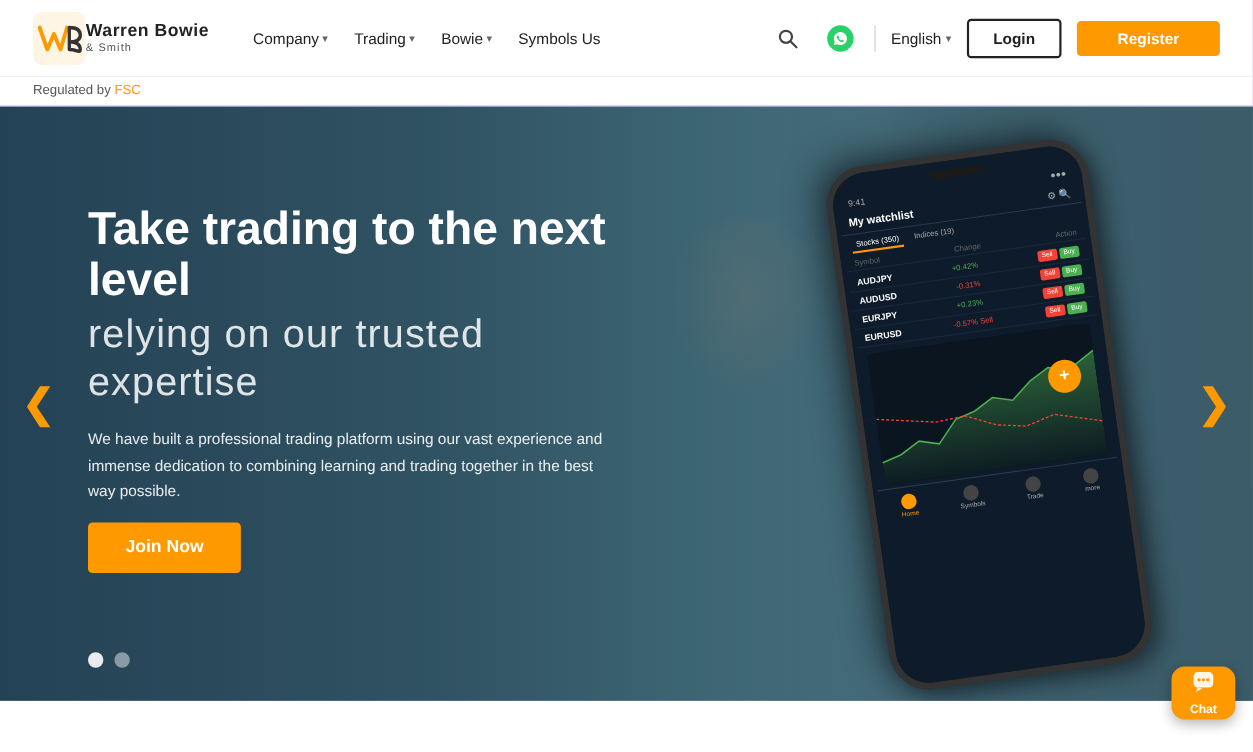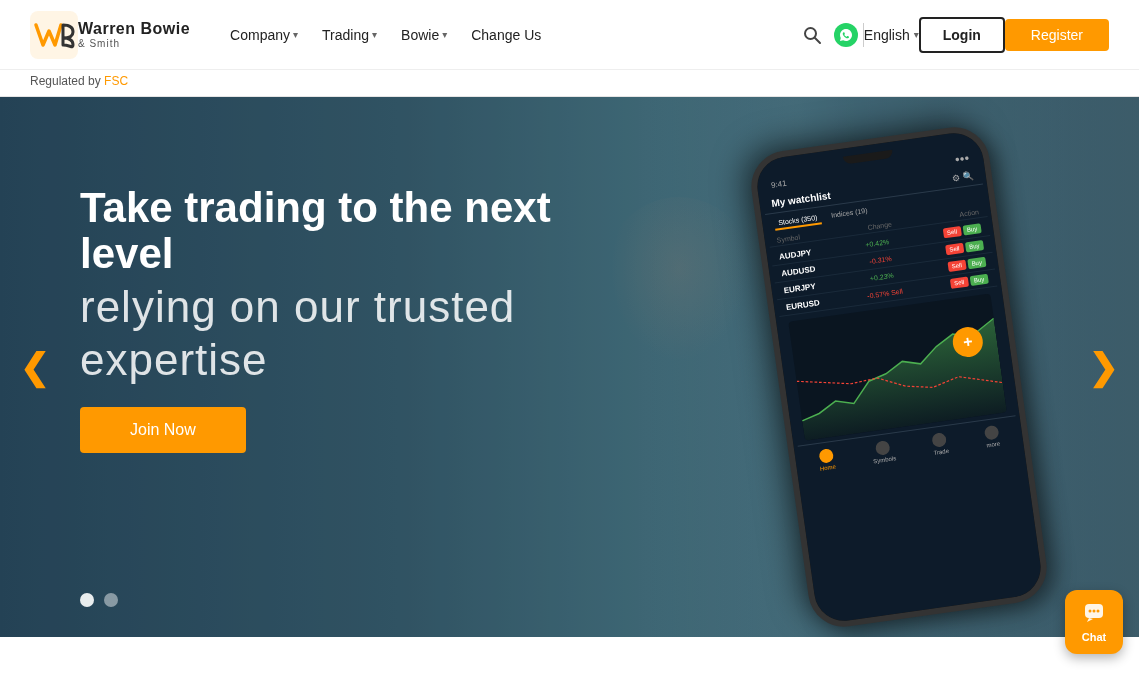--- a/index.html
+++ b/index.html
@@ -53,20 +53,21 @@
       cursor: pointer;
       white-space: nowrap;
     }
     .nav-item .chevron {
       font-size: 10px;
       color: #666;
     }
     .header-right {
       display: flex;
       align-items: center;
+      gap: 14px;
     }
     .search-icon-wrap {
       cursor: pointer;
       display: flex;
       align-items: center;
       justify-content: center;
       width: 34px;
       height: 34px;
     }
     .whatsapp-icon-wrap {
@@ -95,26 +96,26 @@
       padding: 8px 22px;
       border: 2px solid #222;
       background: #fff;
       color: #222;
       font-size: 14px;
       font-weight: 600;
       cursor: pointer;
       border-radius: 4px;
     }
     .btn-register {
-      padding: 8px 26px;
+      padding: 8px 37px;
       border: none;
       background: #f90;
       color: #fff;
       font-size: 14px;
-      font-weight: 400;
+      font-weight: 700;
       cursor: pointer;
       border-radius: 4px;
     }
     .subheader {
       padding: 4px 30px 8px;
       font-size: 12px;
       color: #555;
       background: #fff;
     }
     .subheader a {
@@ -139,21 +140,21 @@
       z-index: 5;
     }
     .hero-title-bold {
       font-size: 42px;
       font-weight: 900;
       color: #fff;
       line-height: 1.1;
       margin-bottom: 4px;
     }
     .hero-title-light {
-      font-size: 44px;
+      font-size: 36px;
       font-weight: 300;
       color: rgba(255,255,255,0.85);
       line-height: 1.2;
       margin-bottom: 20px;
       letter-spacing: 1px;
     }
     .hero-desc {
       font-size: 14px;
       color: rgba(255,255,255,0.9);
       line-height: 1.7;
@@ -162,25 +163,25 @@
     }
     .hero-desc2 {
       font-size: 14px;
       color: rgba(255,255,255,0.85);
       line-height: 1.7;
       margin-bottom: 28px;
       max-width: 480px;
     }
     .btn-join {
       display: inline-block;
-      padding: 14px 50px;
+      padding: 14px 34px;
       background: #f90;
       color: #fff;
       font-size: 16px;
-      font-weight: 400;
+      font-weight: 700;
       cursor: pointer;
       border: none;
       border-radius: 4px;
     }
 
     
     .carousel-dots {
       position: absolute;
       bottom: 30px;
       left: 80px;
@@ -371,21 +372,21 @@
       font-size: 16px;
       font-weight: bold;
     }
 
     
     .chat-widget {
       position: fixed;
       bottom: 30px;
       right: 16px;
       width: 58px;
-      height: 64px;
+      height: 48px;
       background: #f90;
       border-radius: 12px;
       display: flex;
       flex-direction: column;
       align-items: center;
       justify-content: center;
       cursor: pointer;
       box-shadow: 0 4px 12px rgba(0,0,0,0.3);
       z-index: 100;
       text-align: center;
@@ -433,21 +434,21 @@
       </div>
       <div class="nav-item">
         <span>Trading</span>
         <span class="chevron">▾</span>
       </div>
       <div class="nav-item">
         <span>Bowie</span>
         <span class="chevron">▾</span>
       </div>
       <div class="nav-item">
-        <span>Change Us</span>
+        <span>Symbols Us</span>
       </div>
     </nav>
 
     <div class="header-right">
       <div class="search-icon-wrap">
         <svg width="20" height="20" viewBox="0 0 20 20" fill="none">
           <circle cx="8.5" cy="8.5" r="5.5" stroke="#444" stroke-width="2"></circle>
           <line x1="13" y1="13" x2="18" y2="18" stroke="#444" stroke-width="2" stroke-linecap="round"></line>
         </svg>
       </div>
@@ -482,20 +483,21 @@
   <div style="position:absolute;right:380px;top:100px;width:160px;height:180px;background:radial-gradient(ellipse at 50% 40%, rgba(170,150,130,0.25) 0%, transparent 60%);border-radius:50% 50% 40% 40%;"></div>
   <div style="position:absolute;right:0;top:0;width:100%;height:100%;background:rgba(20,45,60,0.25);"></div>
 
   <button class="arrow-btn arrow-left">
     <span>❮</span>
   </button>
 
   <div class="hero-content">
     <div class="hero-title-bold">Take trading to the next level</div>
     <div class="hero-title-light">relying on our trusted expertise</div>
+    <p class="hero-desc">We have built a professional trading platform using our vast experience and immense dedication to combining learning and trading together in the best way possible.</p>
     <button class="btn-join">Join Now</button>
   </div>
 
   <div class="carousel-dots">
     <div class="dot active"></div>
     <div class="dot"></div>
   </div>
 
   <button class="arrow-btn arrow-right">
     <span>❯</span>

